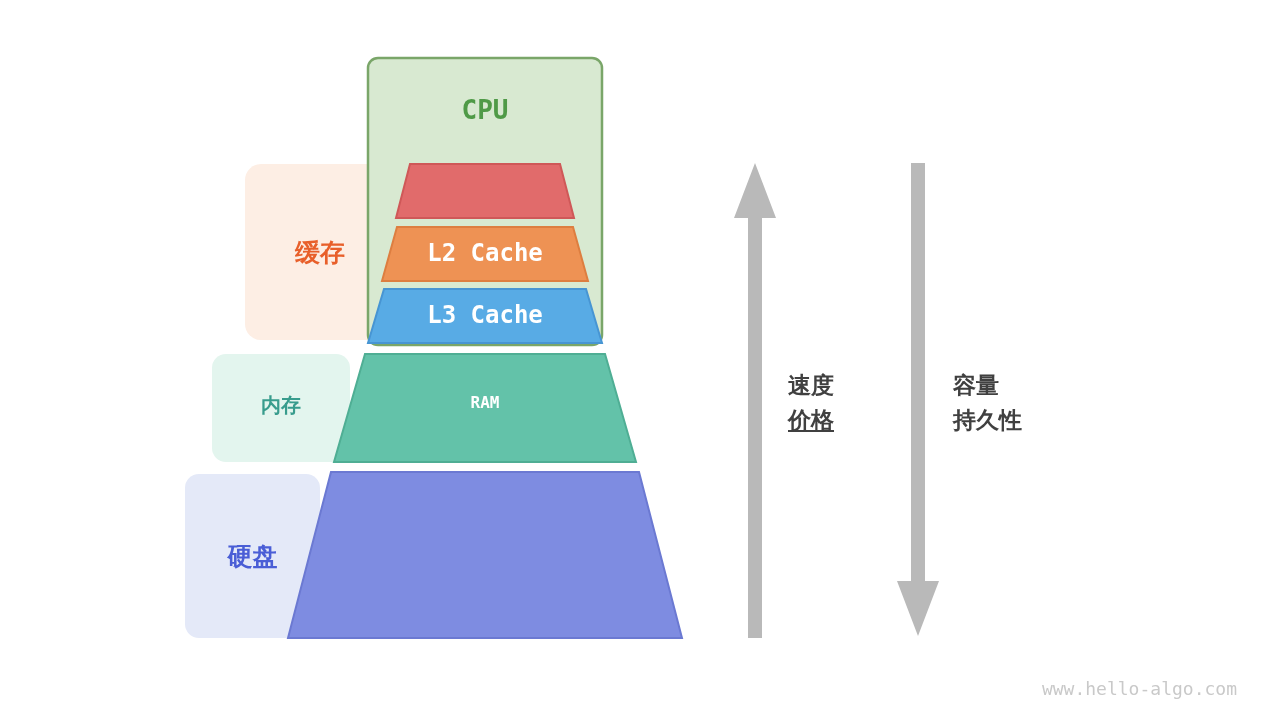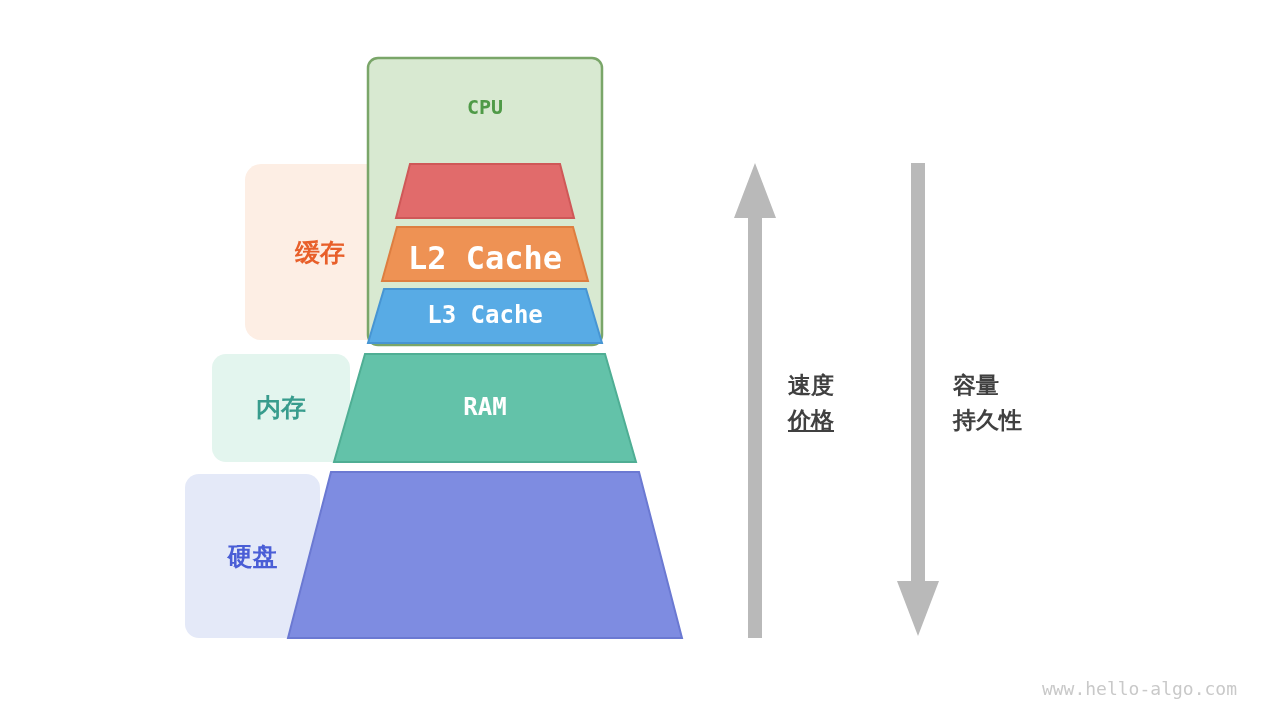--- a/index.html
+++ b/index.html
@@ -14,29 +14,29 @@
 
   .lbl {
     position: absolute;
     font-weight: bold;
     text-align: center;
     line-height: 1.15;
     white-space: nowrap;
   }
   .mono { font-family: "DejaVu Sans Mono", monospace; }
 
-  #cpu-label    { left: 368px; top: 96px;  width: 234px; font-size: 20px; color: #4f9a47; }
+  #cpu-label    { left: 368px; top: 96px;  width: 234px; font-size: 26px; color: #4f9a47; }
   #l1-label     { left: 396px; top: 177px; width: 178px; font-size: 24px; color: #ffffff; }
-  #l2-label     { left: 382px; top: 240px; width: 206px; font-size: 32px; color: #ffffff; }
+  #l2-label     { left: 382px; top: 240px; width: 206px; font-size: 24px; color: #ffffff; }
   #l3-label     { left: 368px; top: 302px; width: 234px; font-size: 24px; color: #ffffff; }
-  #ram-label    { left: 334px; top: 394px; width: 302px; font-size: 24px; color: #ffffff; }
+  #ram-label    { left: 334px; top: 394px; width: 302px; font-size: 16px; color: #ffffff; }
   #hdd-label    { left: 288px; top: 544px; width: 394px; font-size: 25px; color: #ffffff; }
 
   #cache-label  { left: 245px; top: 239px; width: 150px; font-size: 25px; color: #e85f2a; }
-  #memory-label { left: 212px; top: 394px; width: 138px; font-size: 25px; color: #389c8d; }
+  #memory-label { left: 212px; top: 394px; width: 138px; font-size: 20px; color: #389c8d; }
   #disk-label   { left: 185px; top: 543px; width: 135px; font-size: 25px; color: #4a5ed6; }
 
   .arrow-text {
     position: absolute;
     font-weight: bold;
     font-size: 23px;
     color: #404040;
     white-space: nowrap;
   }
   #speed-label      { left: 788px; top: 370px; }

